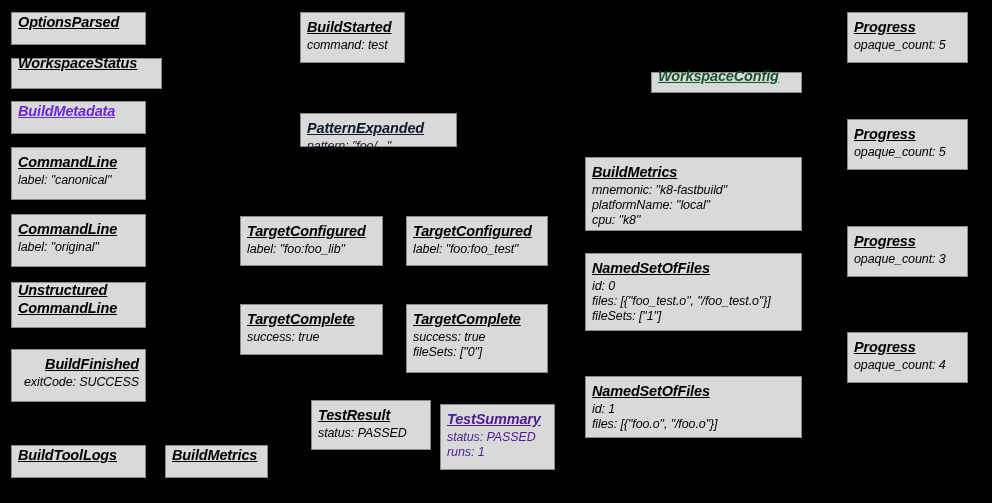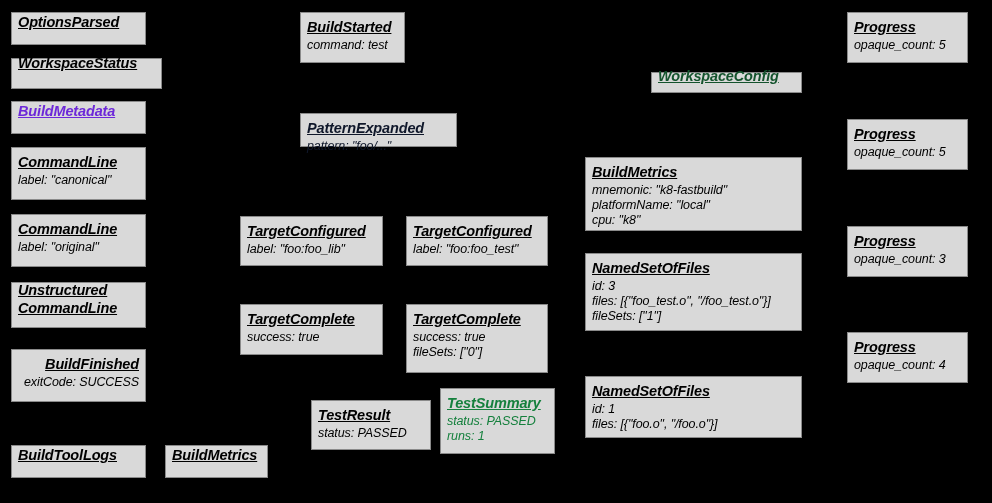--- a/index.html
+++ b/index.html
@@ -98,34 +98,34 @@
     <div class="node" style="left: 240px; top: 304px; width: 143px; height: 51px; background: rgb(217, 217, 217); border-color: rgb(138, 138, 138); color: rgb(0, 0, 0);"><div class="node-title">TargetComplete</div><div class="node-fields">
         <div class="node-field">success: true</div>
       </div></div>
     <div class="node" style="left: 406px; top: 304px; width: 142px; height: 69px; background: rgb(217, 217, 217); border-color: rgb(138, 138, 138); color: rgb(0, 0, 0);"><div class="node-title">TargetComplete</div><div class="node-fields">
         <div class="node-field">success: true</div>
         <div class="node-field">fileSets: ["0"]</div>
       </div></div>
     <div class="node" style="left: 311px; top: 400px; width: 120px; height: 50px; background: rgb(217, 217, 217); border-color: rgb(138, 138, 138); color: rgb(0, 0, 0);"><div class="node-title">TestResult</div><div class="node-fields">
         <div class="node-field">status: PASSED</div>
       </div></div>
-    <div class="node" style="left: 440px; top: 388px; width: 115px; height: 66px; background: rgb(217, 217, 217); border-color: rgb(138, 138, 138); color: #15803d;"><div class="node-title">TestSummary</div><div class="node-fields">
+    <div class="node" style="left: 440px; top: 404px; width: 115px; height: 66px; background: rgb(217, 217, 217); border-color: rgb(138, 138, 138); color: #4c1d95;"><div class="node-title">TestSummary</div><div class="node-fields">
         <div class="node-field">status: PASSED</div>
         <div class="node-field">runs: 1</div>
       </div></div>
     <div class="node title-only" style="left: 651px; top: 72px; width: 151px; height: 16px; background: rgb(217, 217, 217); border-color: rgb(138, 138, 138); color: #14532d;">
       <div class="node-title">WorkspaceConfig</div>
     </div>
     <div class="node" style="left: 585px; top: 157px; width: 217px; height: 74px; background: rgb(217, 217, 217); border-color: rgb(138, 138, 138); color: rgb(0, 0, 0);"><div class="node-title">BuildMetrics</div><div class="node-fields">
         <div class="node-field">mnemonic: "k8-fastbuild"</div>
         <div class="node-field">platformName: "local"</div>
         <div class="node-field">cpu: "k8"</div>
       </div></div>
     <div class="node" style="left: 585px; top: 253px; width: 217px; height: 78px; background: rgb(217, 217, 217); border-color: rgb(138, 138, 138); color: rgb(0, 0, 0);"><div class="node-title">NamedSetOfFiles</div><div class="node-fields">
-        <div class="node-field">id: 3</div>
+        <div class="node-field">id: 0</div>
         <div class="node-field">files: [{"foo_test.o", "/foo_test.o"}]</div>
         <div class="node-field">fileSets: ["1"]</div>
       </div></div>
     <div class="node" style="left: 585px; top: 376px; width: 217px; height: 62px; background: rgb(217, 217, 217); border-color: rgb(138, 138, 138); color: rgb(0, 0, 0);"><div class="node-title">NamedSetOfFiles</div><div class="node-fields">
         <div class="node-field">id: 1</div>
         <div class="node-field">files: [{"foo.o", "/foo.o"}]</div>
       </div></div>
     <div class="node" style="left: 847px; top: 12px; width: 121px; height: 51px; background: rgb(217, 217, 217); border-color: rgb(138, 138, 138); color: rgb(0, 0, 0);"><div class="node-title">Progress</div><div class="node-fields">
         <div class="node-field">opaque_count: 5</div>
       </div></div>

